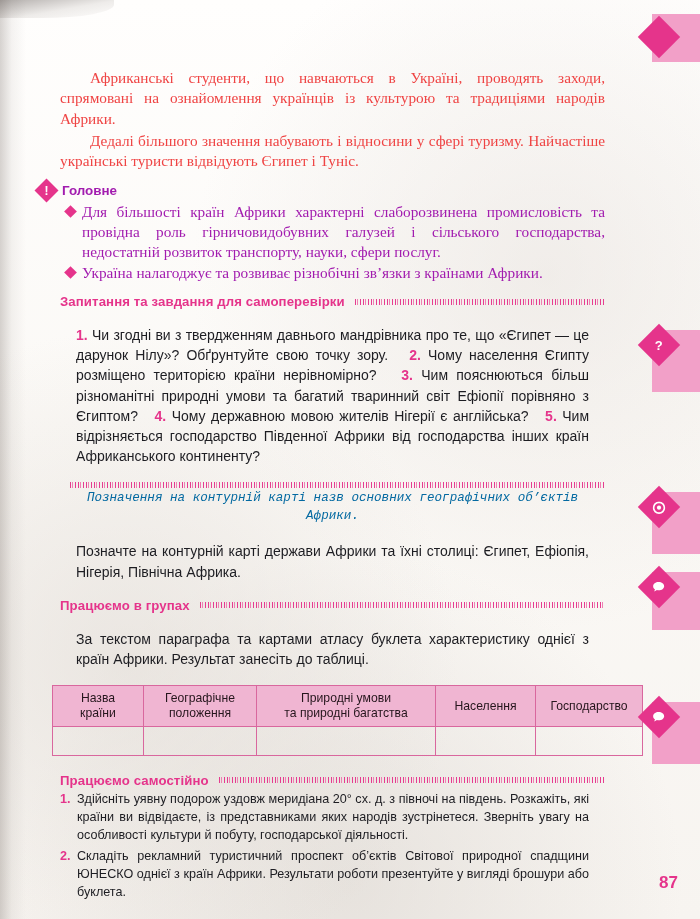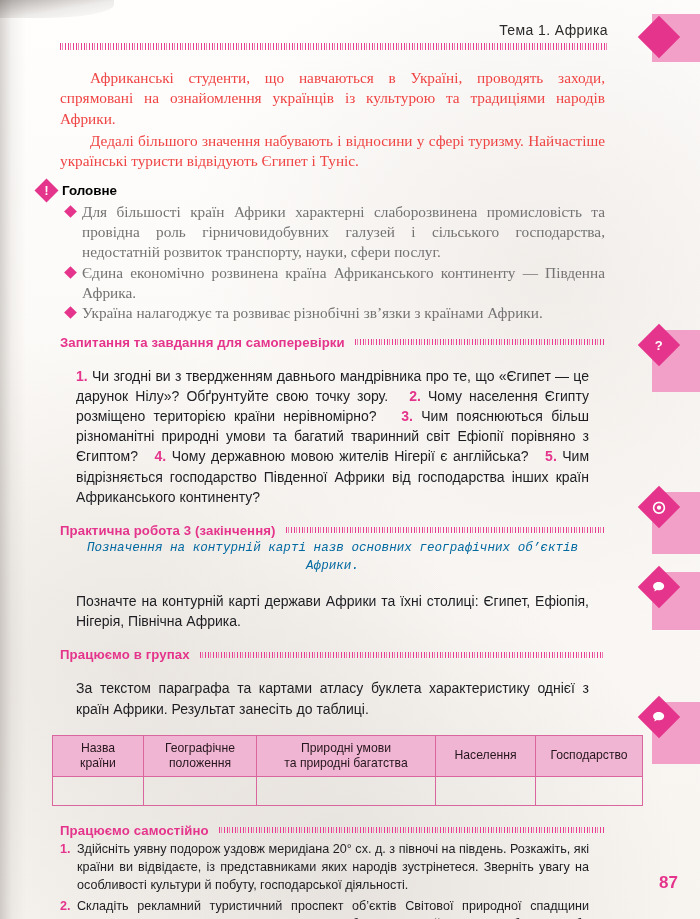--- a/index.html
+++ b/index.html
@@ -199,29 +199,29 @@
     color: #fff;
     font-size: 12px;
     font-weight: bold;
     line-height: 1;
     font-family: "Liberation Sans", sans-serif;
   }
   .golovne-label {
     font-family: "Liberation Sans", sans-serif;
     font-weight: bold;
     font-size: 13.4px;
-    color: #000000;
+    color: #a21caf;
   }
 
   .bullet-para {
     font-family: "Liberation Serif", serif;
     font-size: 15.3px;
     line-height: 1.33;
     text-align: justify;
-    color: #737373;
+    color: #a21caf;
     margin: 0;
     padding-left: 22px;
     text-indent: -22px;
   }
   .dia {
     display: inline-block;
     width: 9px; height: 9px;
     background: #e5348b;
     transform: rotate(45deg);
     margin: 0 7px 0 6px;
@@ -352,49 +352,43 @@
       <div class="tab-square" style="height:62px;"></div>
       <div class="tab-diamond" style="top:0px;">
         <svg width="14" height="13" viewBox="0 0 14 13" aria-hidden="true">
           <path d="M7 1.2c3.1 0 5.5 1.8 5.5 4.1S10.1 9.4 7 9.4c-.6 0-1.2-.07-1.7-.2L2.6 10.6l.7-2.2C2 7.7 1.5 6.7 1.5 5.3 1.5 3 3.9 1.2 7 1.2z" fill="#ffffff"></path>
         </svg>
       </div>
     </div>
 
   </div>
 
-  <div class="header">
-    <div class="header-title">Тема 1. Африка</div>
-    <div class="tick-rule"></div>
-  </div>
 
   <div class="content">
 
     <p class="body-serif indent">Африканські студенти, що навчаються в Україні, проводять заходи, спрямовані на ознайомлення українців із культурою та традиціями народів Африки.</p>
     <p class="body-serif indent">Дедалі більшого значення набувають і відносини у сфері туризму. Найчастіше українські туристи відвідують Єгипет і Туніс.</p>
 
     <div class="golovne-head">
       <span class="excl-diamond">
           <span>!</span>
         </span>
       <span class="golovne-label">Головне</span>
     </div>
 
     <p class="bullet-para"><span class="dia"></span><span>Для більшості країн Африки характерні слаборозвинена промисловість та провідна роль гірничовидобувних галузей і сільського господарства, недостатній розвиток транспорту, науки, сфери послуг.</span></p>
-    <p class="bullet-para"><span class="dia"></span><span>Єдина економічно розвинена країна Африканського континенту — Південна Африка.</span></p>
     <p class="bullet-para"><span class="dia"></span><span>Україна налагоджує та розвиває різнобічні зв’язки з країнами Африки.</span></p>
 
     <div class="section-head">
       <span class="label">Запитання та завдання для самоперевірки</span>
       <span class="tick-rule short"></span>
     </div>
     <p class="body-sans"><span class="qnum">1.</span> <span>Чи згодні ви з твердженням давнього мандрівника про те, що «Єгипет — це дарунок Нілу»? Обґрунтуйте свою точку зору.</span> &nbsp;&nbsp;<span class="qnum">2.</span> <span>Чому населення Єгипту розміщено територією країни нерівномірно?</span> &nbsp;&nbsp;<span class="qnum">3.</span> <span>Чим пояснюються більш різноманітні природні умови та багатий тваринний світ Ефіопії порівняно з Єгиптом?</span> &nbsp;&nbsp;<span class="qnum">4.</span> <span>Чому державною мовою жителів Нігерії є англійська?</span> &nbsp;&nbsp;<span class="qnum">5.</span> <span>Чим відрізняється господарство Південної Африки від господарства інших країн Африканського континенту?</span></p>
 
     <div class="section-head">
-      <span class="label">Практична робота 3 (закінчення)</span>
       <span class="tick-rule short"></span>
     </div>
     <p class="italic-note">Позначення на контурній карті назв основних географічних об’єктів Африки.</p>
     <p class="body-sans">Позначте на контурній карті держави Африки та їхні столиці: Єгипет, Ефіопія, Нігерія, Північна Африка.</p>
 
     <div class="section-head">
       <span class="label">Працюємо в групах</span>
       <span class="tick-rule short"></span>
     </div>
     <p class="body-sans">За текстом параграфа та картами атласу буклета характеристику однієї з країн Африки. Результат занесіть до таблиці.</p>

